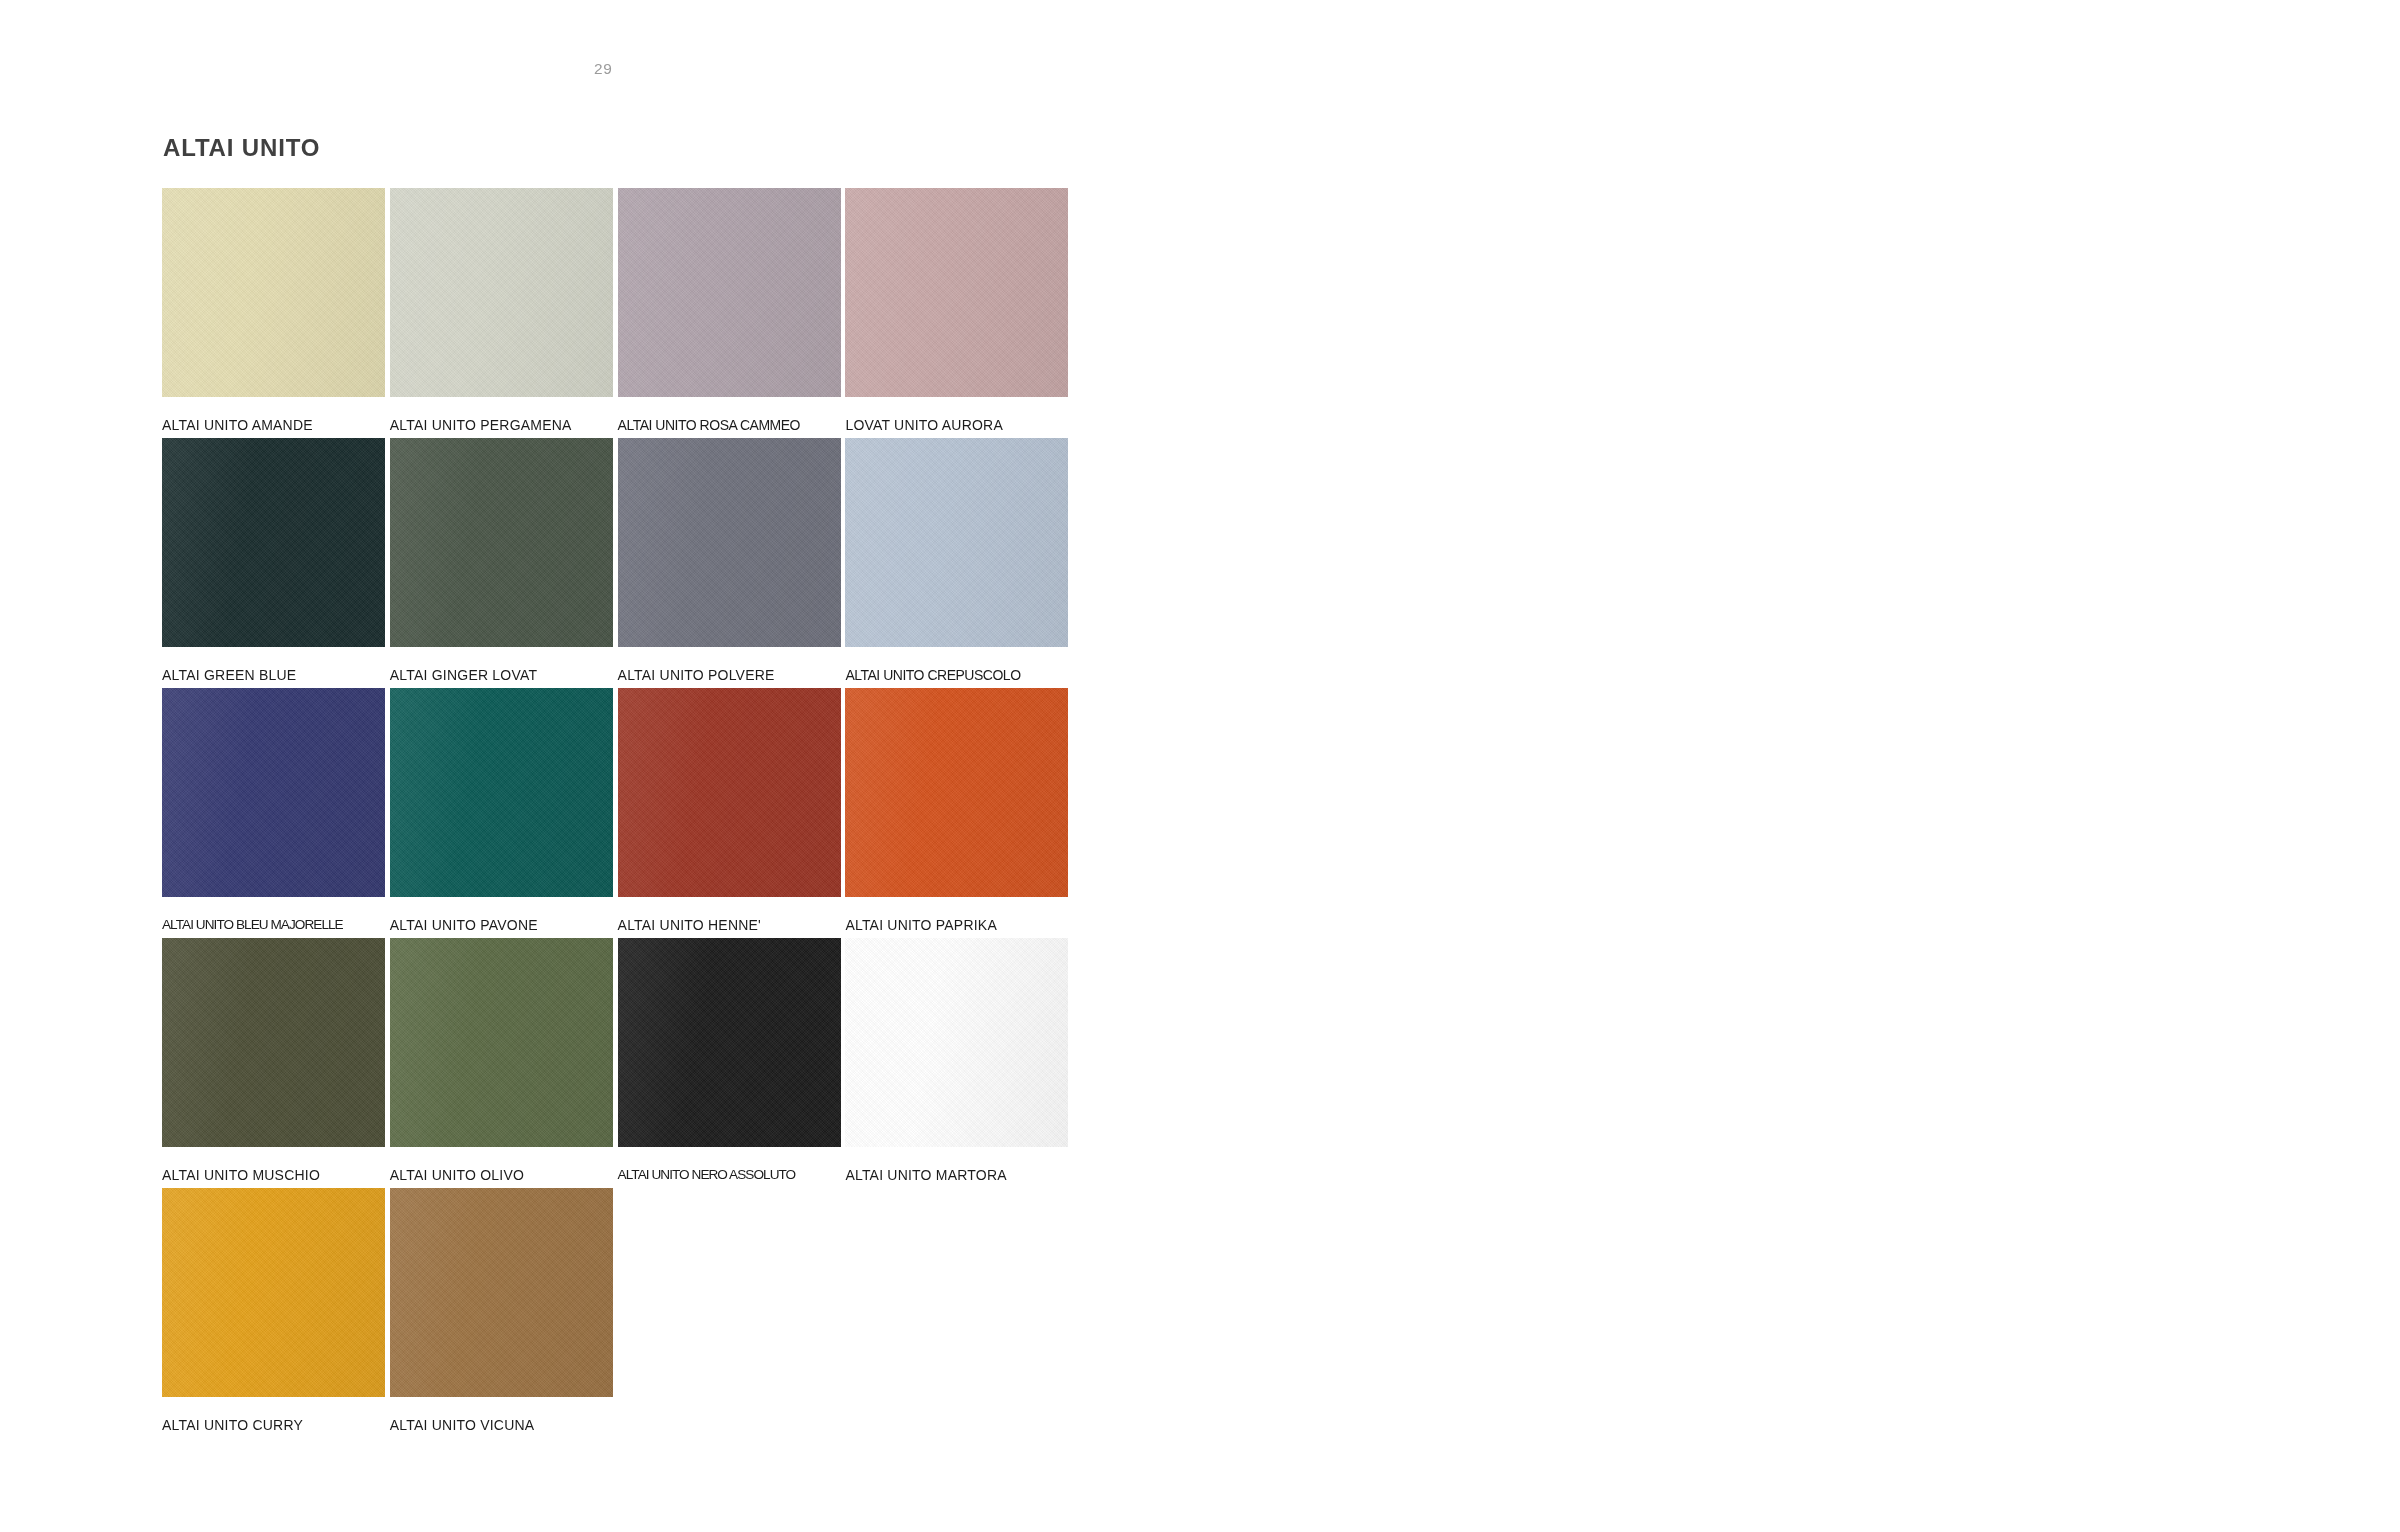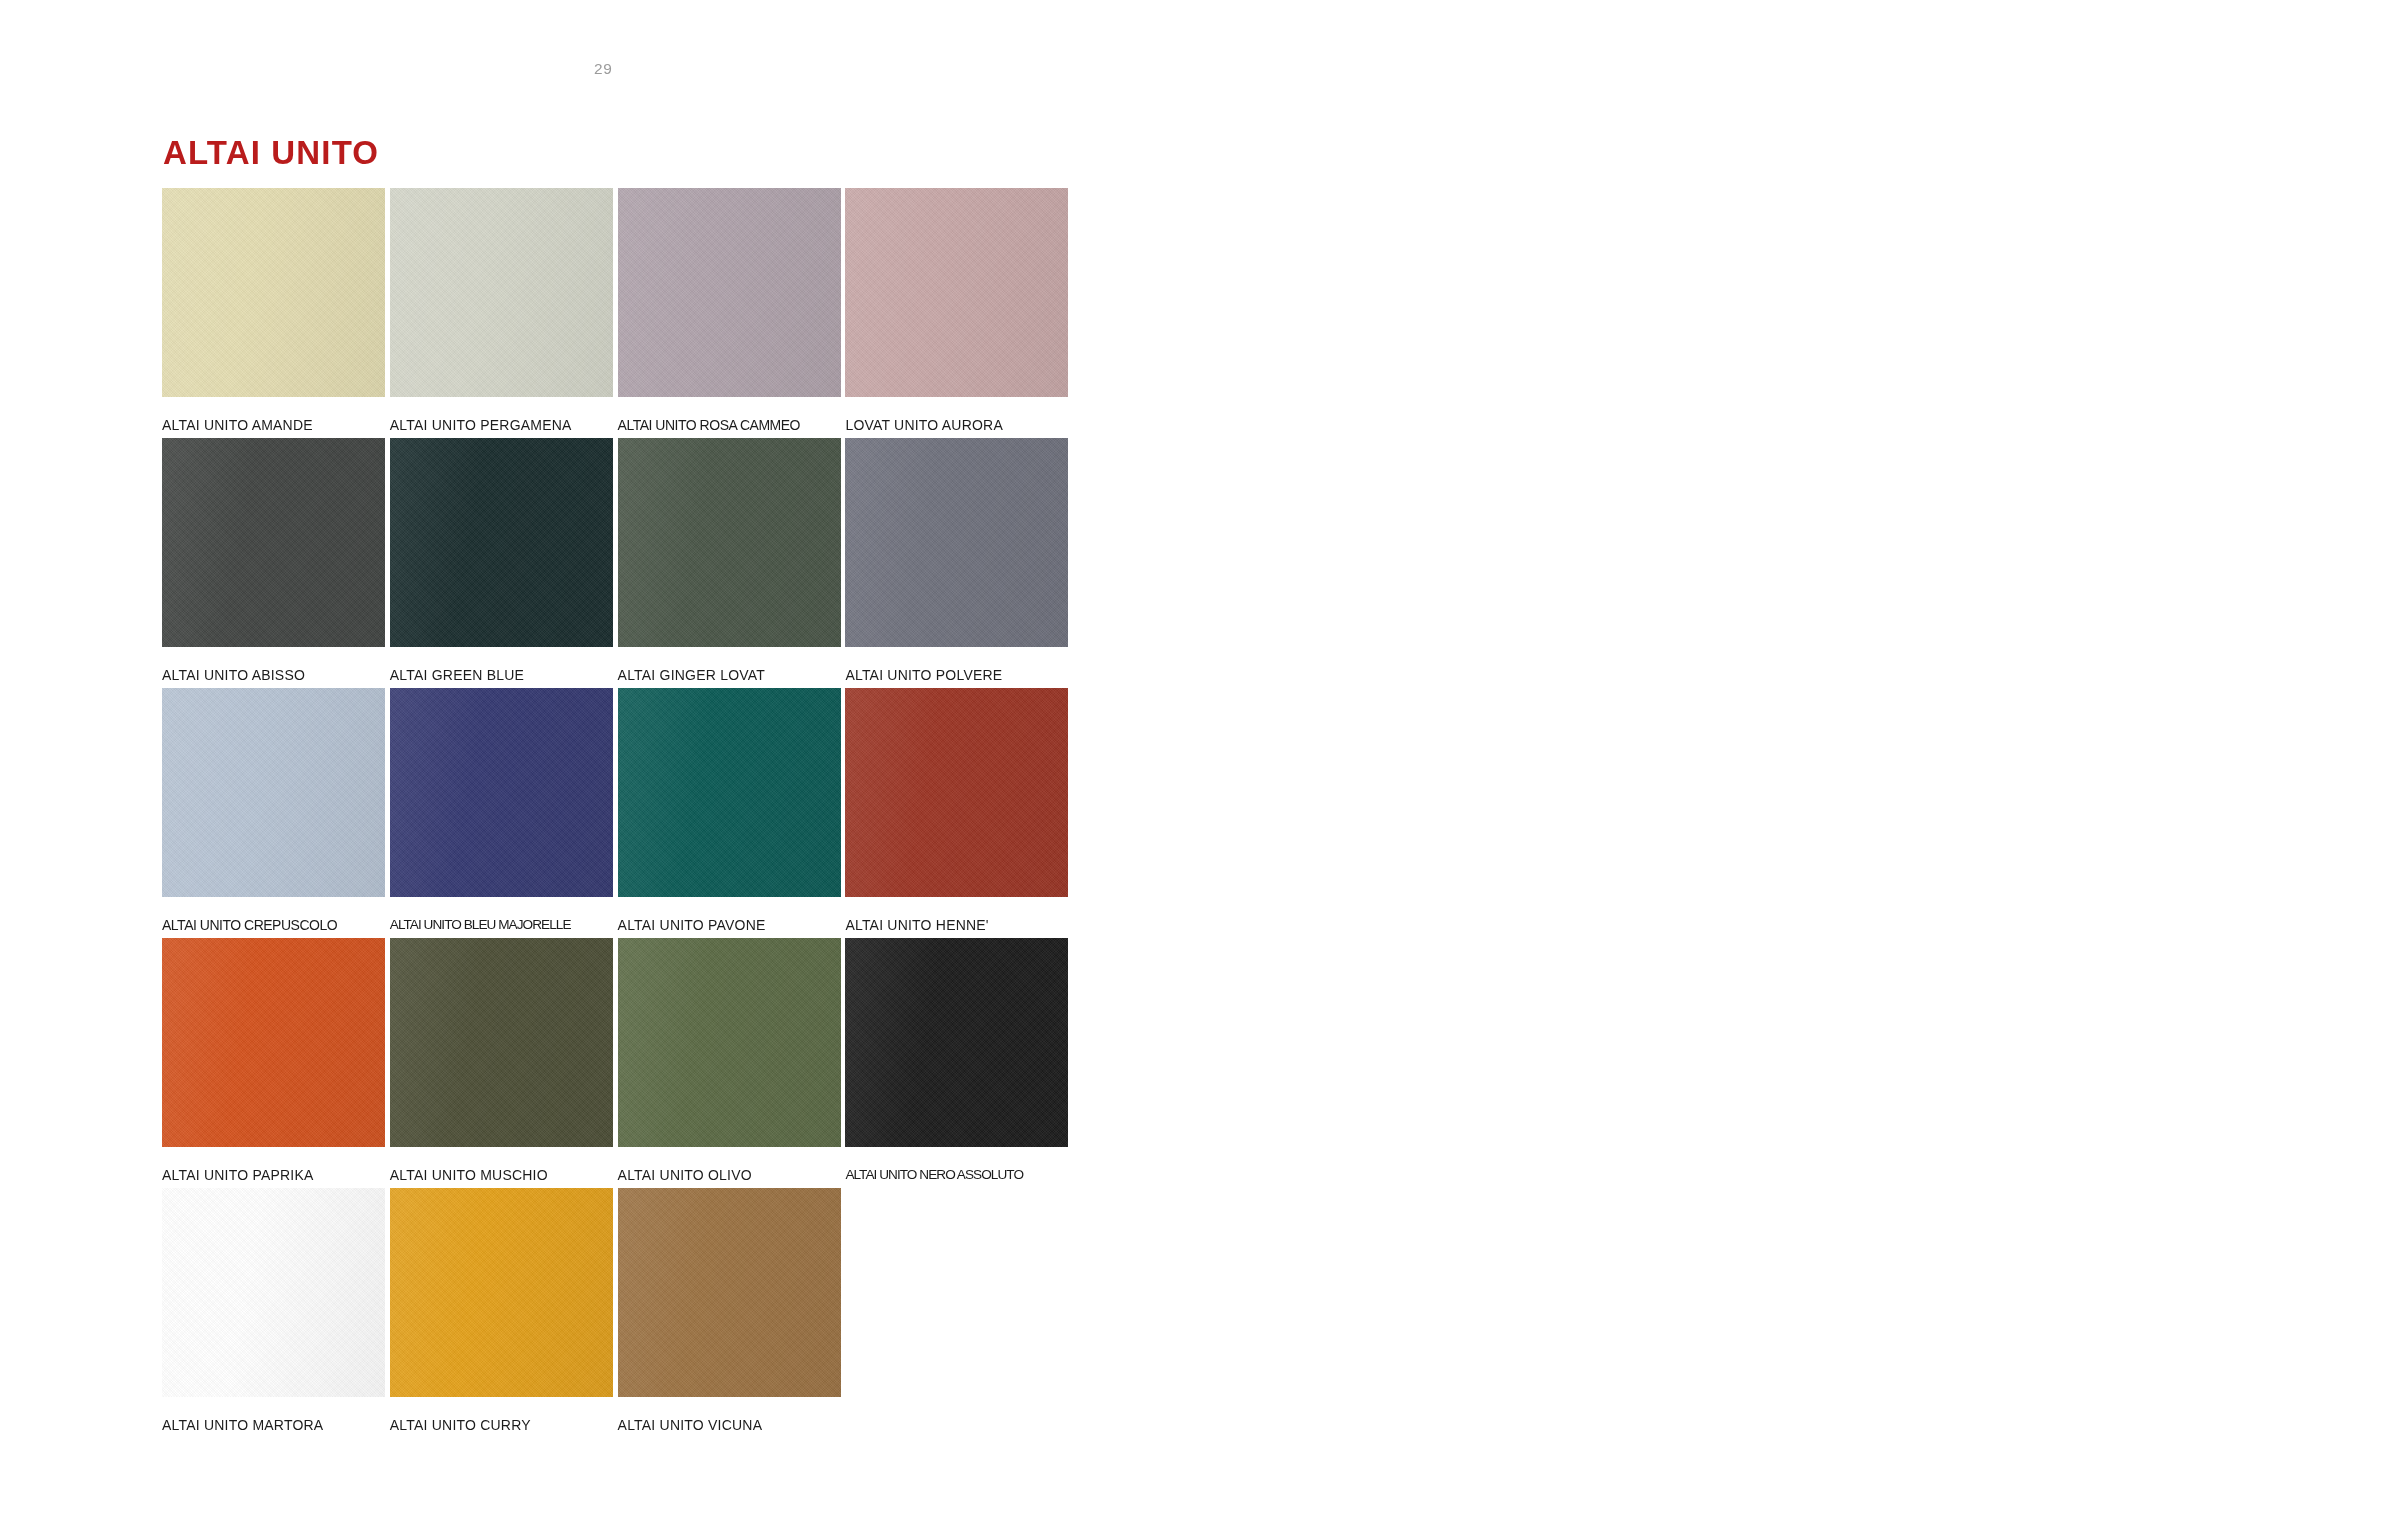--- a/index.html
+++ b/index.html
@@ -38,24 +38,24 @@
     color: #9b9b9b;
     font-family: "Liberation Sans", sans-serif;
     font-weight: 400;
   }
   .folio-left  { left: 594px; }
 
   .collection-title {
     position: absolute;
     left: 163px;
     top: 134px;
-    font-size: 33px;
+    font-size: 24px;
     font-weight: 700;
     letter-spacing: 0.035em;
-    color: #b91c1c;
+    color: #404040;
   }
 
   
   .grid {
     position: absolute;
     display: grid;
     grid-template-columns: repeat(4, 223px);
     column-gap: 4.8px;
     row-gap: 0px;
   }
@@ -129,24 +129,20 @@
       <div class="cell tight">
         <div class="swatch" style="background-color: rgb(176, 163, 172);"></div>
         <div class="swatch-label">ALTAI UNITO ROSA CAMMEO</div>
       </div>
       <div class="cell">
         <div class="swatch" style="background-color: rgb(200, 168, 168);"></div>
         <div class="swatch-label">LOVAT UNITO AURORA</div>
       </div>
 
       <div class="cell">
-        <div class="swatch" style="background-color: rgb(67, 70, 68);"></div>
-        <div class="swatch-label">ALTAI UNITO ABISSO</div>
-      </div>
-      <div class="cell">
         <div class="swatch" style="background-color: rgb(27, 46, 47);"></div>
         <div class="swatch-label">ALTAI GREEN BLUE</div>
       </div>
       <div class="cell">
         <div class="swatch" style="background-color: rgb(75, 87, 73);"></div>
         <div class="swatch-label">ALTAI GINGER LOVAT</div>
       </div>
       <div class="cell">
         <div class="swatch" style="background-color: rgb(112, 114, 126);"></div>
         <div class="swatch-label">ALTAI UNITO POLVERE</div>

